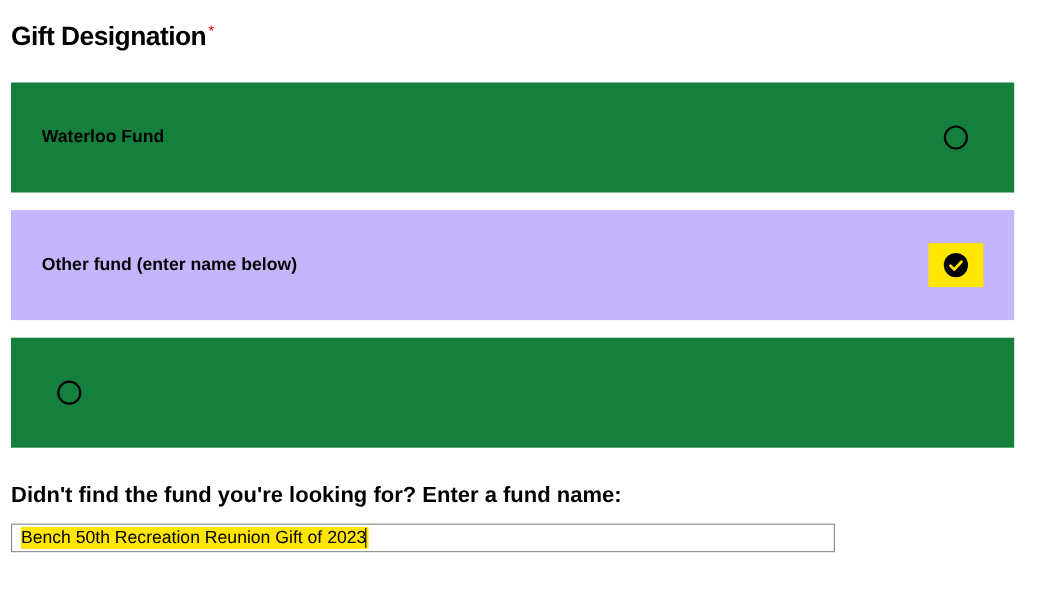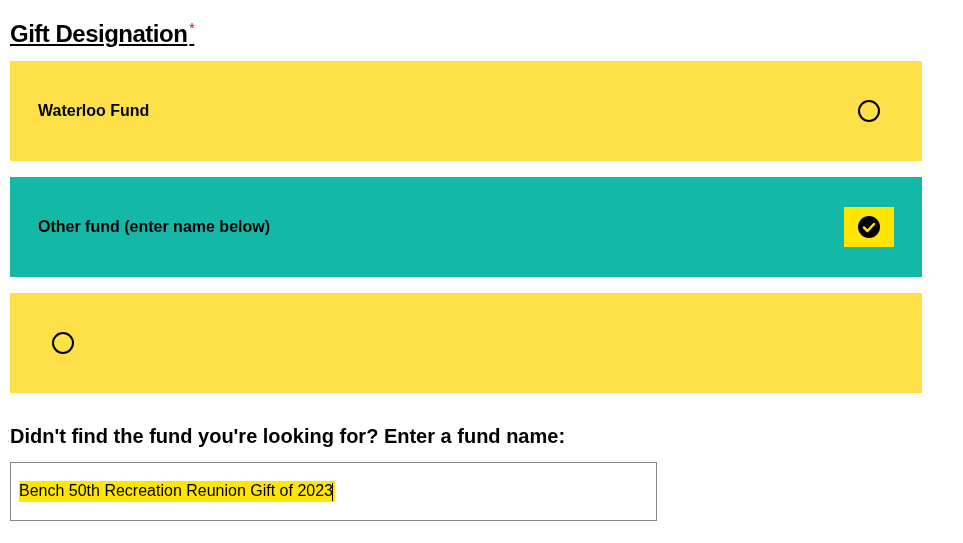--- a/index.html
+++ b/index.html
@@ -7,43 +7,42 @@
       font-family: Arial, Helvetica, sans-serif;
       background: #fff;
       padding: 20px 10px;
       width: 963px;
     }
     .heading {
       font-size: 24px;
       font-weight: 900;
       letter-spacing: -0.5px;
       color: #000;
-      margin-bottom: 13px;
+      margin-bottom: 27px;
       font-family: "Arial Black", Arial, sans-serif;
-      text-decoration: underline;
     }
     .heading .req {
       color: #d00;
       font-size: 14px;
       vertical-align: top;
       margin-left: 2px;
       font-weight: 400;
     }
     .option {
       display: flex;
       align-items: center;
       justify-content: space-between;
-      background: #fde047;
+      background: #15803d;
       padding: 30px 28px;
       margin-bottom: 16px;
       cursor: pointer;
       width: 912px;
     }
     .option.selected {
-      background: #14b8a6;
+      background: #c4b5fd;
     }
     .option-label {
       font-size: 16px;
       font-weight: 700;
       color: #000;
     }
     .radio-circle {
       width: 22px;
       height: 22px;
       border: 2.5px solid #000;
@@ -65,23 +64,23 @@
       display: block;
     }
     .hint {
       font-size: 20px;
       font-weight: 700;
       color: #000;
       margin-top: 32px;
       margin-bottom: 14px;
     }
     .fund-input-wrap {
-      width: 647px;
+      width: 749px;
       border: 1px solid #888;
-      padding: 18px 8px;
+      padding: 2px 8px;
     }
     .fund-input-highlight {
       background: #ffe600;
       display: inline-block;
       padding: 1px 2px 1px 0;
     }
     .cursor-bar {
       display: inline-block;
       width: 1px;
       height: 18px;

